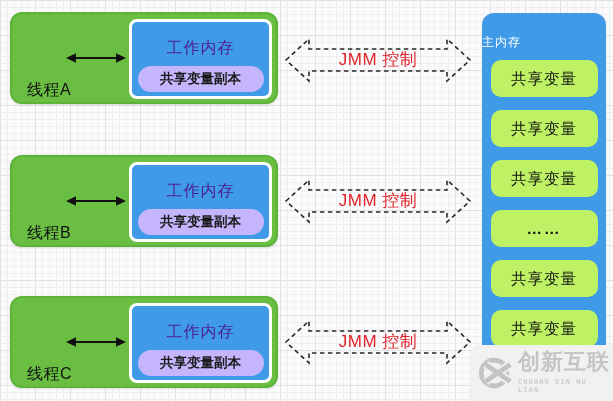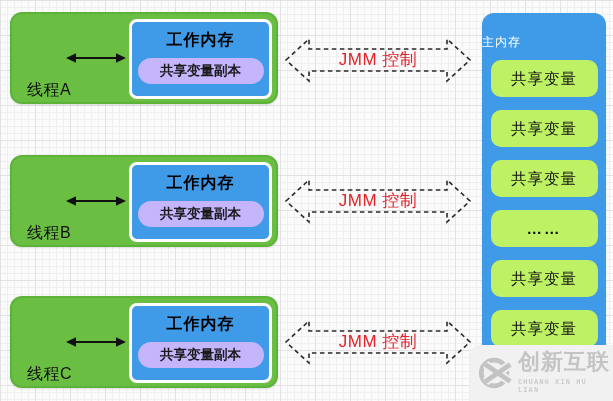--- a/index.html
+++ b/index.html
@@ -32,21 +32,21 @@
     position:absolute;left:15px;top:50%;transform:translateY(-50%);
     font-size:16px;color:#111;font-weight:400;letter-spacing:.5px;margin-top:32px;
   }
   .solid-arrow{position:absolute;left:54px;top:50%;transform:translateY(-50%);}
   .working-box{
     position:absolute;top:5px;right:4px;width:143px;height:80px;
     background:var(--blue,#3f9be8);
     border:3px solid #ffffff;border-radius:8px;box-sizing:border-box;
     display:flex;flex-direction:column;align-items:center;
   }
-  .working-title{margin-top:8px;color:#000000;font-size:16px;font-weight:700;letter-spacing:1px;}
+  .working-title{margin-top:16px;color:#4c1d95;font-size:16px;font-weight:400;letter-spacing:1px;}
   .copy-pill{
     margin-top:7px;width:126px;height:26px;background:#c4b5fd;border-radius:14px;
     line-height:26px;text-align:center;font-size:13.5px;font-weight:700;color:#1a1a1a;
   }
   
   .jmm-arrow{position:absolute;left:283px;width:190px;height:46px;}
   .jmm-a{top:37px}.jmm-b{top:178px}.jmm-c{top:319px}
   .jmm-arrow svg{position:absolute;left:0;top:0;}
   .jmm-label{
     position:absolute;left:0;top:50%;width:100%;transform:translateY(-52%);

